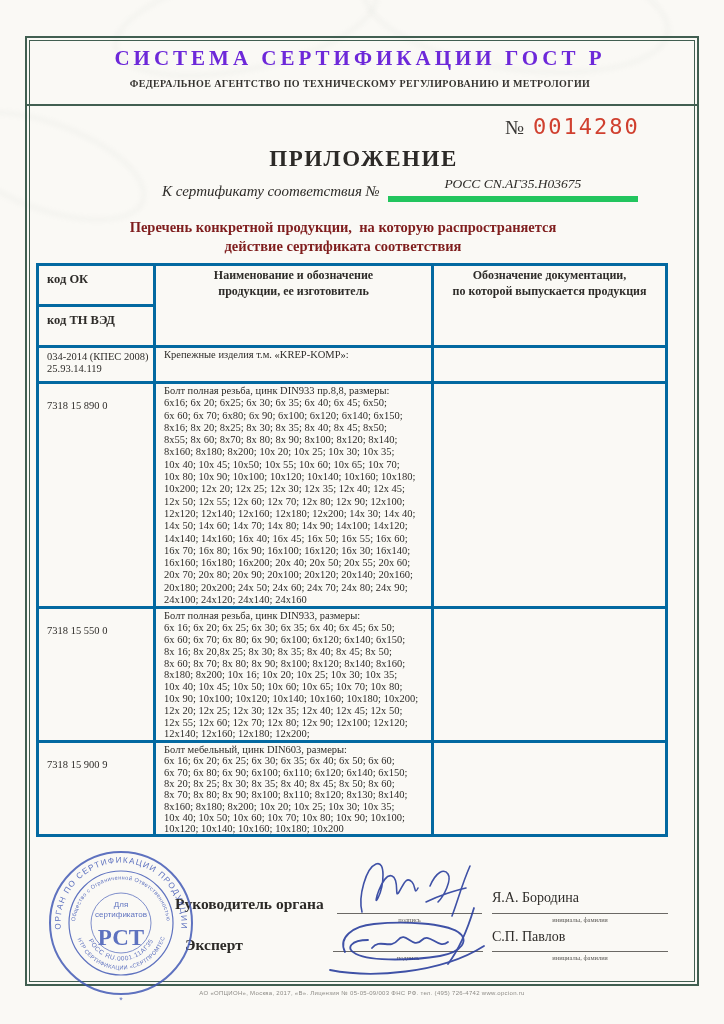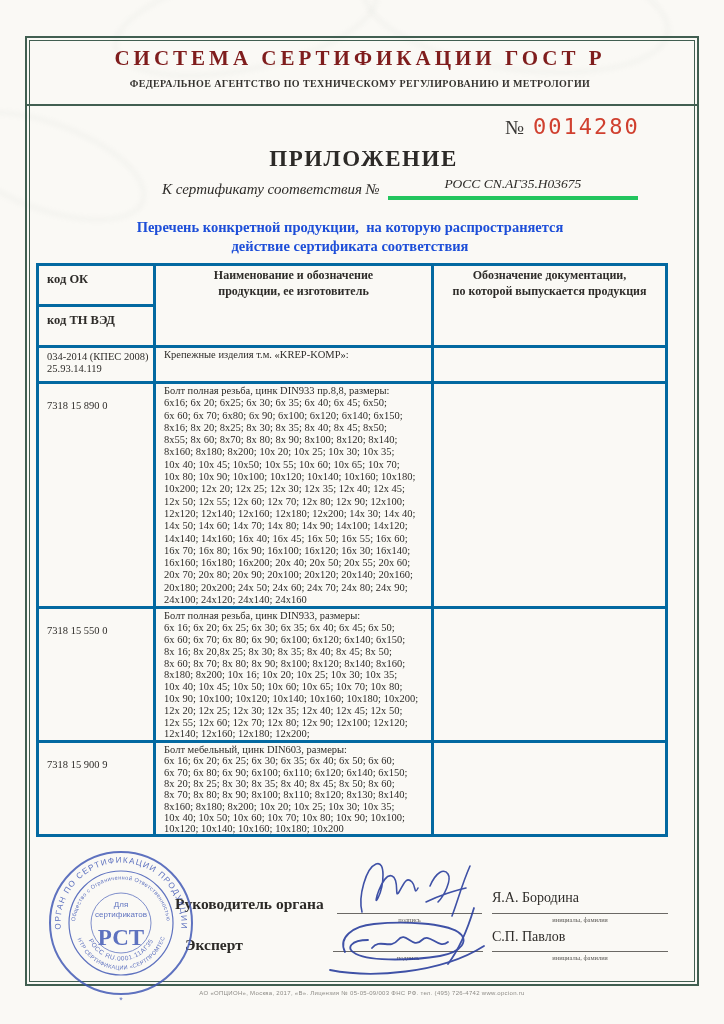--- a/index.html
+++ b/index.html
@@ -13,38 +13,38 @@
   .wm1{width:260px;height:90px;left:110px;top:-30px;transform:rotate(-12deg);}
   .wm2{width:300px;height:110px;left:360px;top:-50px;transform:rotate(8deg);}
   .wm3{width:200px;height:80px;left:-60px;top:120px;transform:rotate(20deg);}
 
   
   .frame{position:absolute;left:25px;top:36px;width:670px;height:946px;border:2px solid #415f51;}
   .frame::before{content:"";position:absolute;inset:2px;border:1px solid #415f51;}
   .header-rule{position:absolute;left:25px;top:104px;width:674px;height:2px;background:#415f51;}
 
   .sys-title{position:absolute;left:25px;top:46px;width:670px;text-align:center;
-    font-size:21px;font-weight:bold;letter-spacing:4px;color:#7f1d1d;}
+    font-size:21px;font-weight:bold;letter-spacing:4px;color:#6d28d9;}
   .agency{position:absolute;left:25px;top:78px;width:670px;text-align:center;
     font-size:10px;font-weight:bold;letter-spacing:.4px;color:#35332f;}
 
   .blank-no{position:absolute;left:505px;top:114px;display:flex;align-items:baseline;gap:9px;}
   .blank-no .nsign{font-size:20px;color:#3a3835;}
   .blank-no .digits{font-family:"DejaVu Sans Mono", monospace;font-size:22px;letter-spacing:2px;color:#d0402f;}
 
   .doc-title{position:absolute;left:25px;top:146px;width:677px;text-align:center;
     font-size:23px;font-weight:bold;letter-spacing:1.5px;color:#2c2a27;}
 
   .cert-line{position:absolute;left:162px;top:176px;display:flex;align-items:flex-end;font-style:italic;}
   .cert-line .lbl{font-size:15px;padding-bottom:2px;}
-  .cert-line .num{display:inline-block;width:250px;margin-left:8px;border-bottom:4px solid #22c55e;
+  .cert-line .num{display:inline-block;width:250px;margin-left:8px;border-bottom:6px solid #22c55e;
     text-align:center;font-size:13.5px;padding-bottom:4px;}
 
-  .subtitle{position:absolute;left:15px;top:218px;width:670px;text-align:center;
-    font-size:14.5px;font-weight:bold;line-height:19px;white-space:pre-line;color:#1d4ed8;}
+  .subtitle{position:absolute;left:8px;top:218px;width:670px;text-align:center;
+    font-size:14.5px;font-weight:bold;line-height:19px;white-space:pre-line;color:#7f1d1d;}
 
   
   table.listing{position:absolute;left:36px;top:263px;width:629px;border-collapse:collapse;table-layout:fixed;}
   table.listing td{border:3px solid #0369a1;vertical-align:top;overflow:hidden;}
   td.codehead{font-size:12.5px;font-weight:bold;padding:6px 4px 2px 8px;height:26px;vertical-align:middle;}
   td.colhead{font-size:12px;font-weight:bold;text-align:center;vertical-align:middle;
     line-height:16px;white-space:pre-line;}
   td.code{font-size:10.5px;line-height:12px;padding:3px 4px 0 8px;white-space:pre-line;}
   td.code.pt{padding-top:16px;}
   td.product{font-size:10.5px;padding:1px 4px 0 8px;white-space:pre-line;}

